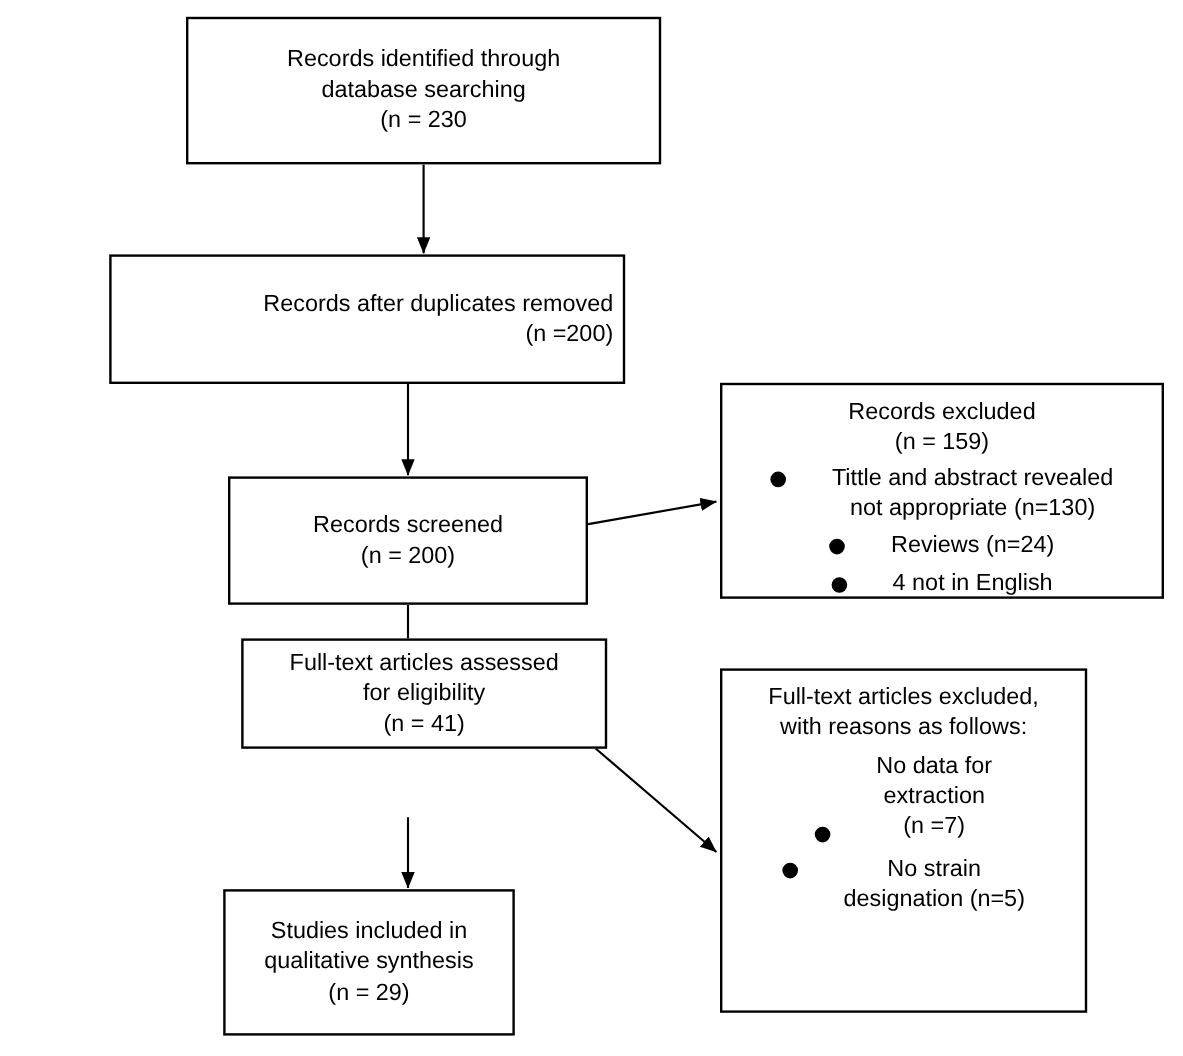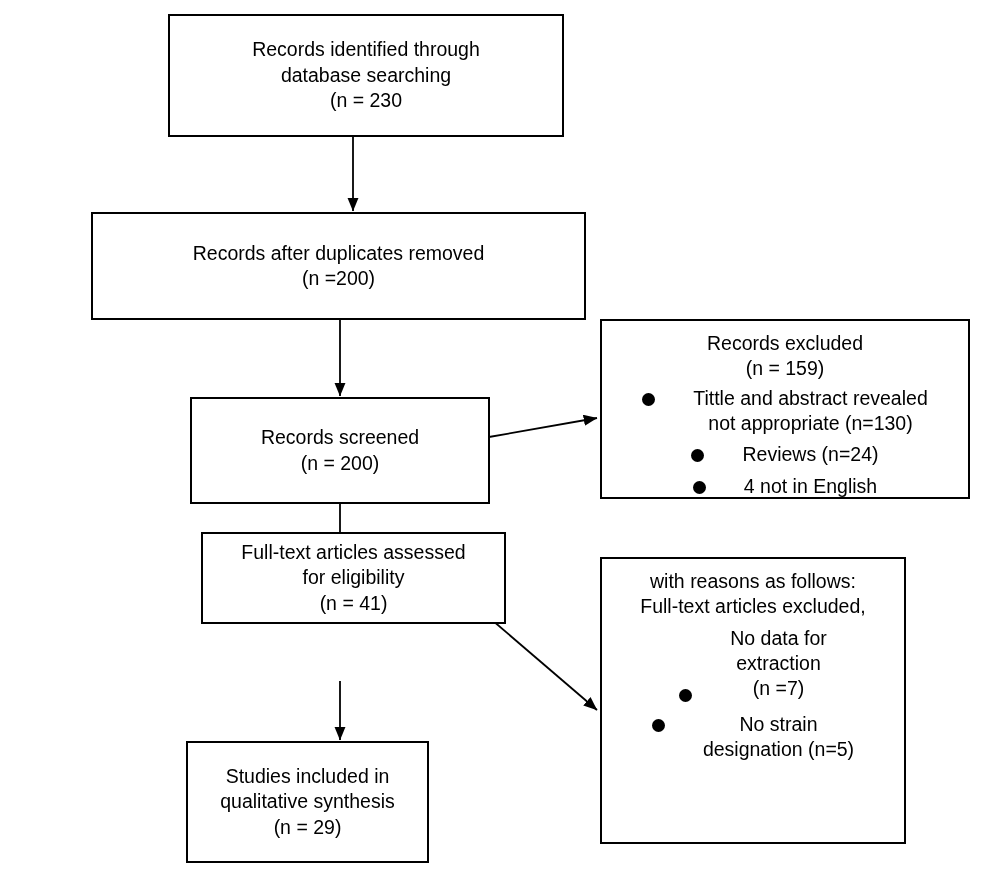--- a/index.html
+++ b/index.html
@@ -104,27 +104,27 @@
 
     <line x1="489" y1="437" x2="597" y2="418" stroke="#000000" stroke-width="1.8" marker-end="url(#arrow)"></line>
 
     <line x1="340" y1="504" x2="340" y2="558" stroke="#000000" stroke-width="1.8" marker-end="url(#arrow)"></line>
 
     <line x1="492" y1="620" x2="597" y2="710" stroke="#000000" stroke-width="1.8" marker-end="url(#arrow)"></line>
 
     <line x1="340" y1="681" x2="340" y2="740" stroke="#000000" stroke-width="1.8" marker-end="url(#arrow)"></line>
   </svg>
 
-  <div class="node" style="left:168px; top:14px; width:396px; height:123px;">
+  <div class="node" style="left:155px; top:14px; width:396px; height:123px;">
     <span class="line">Records identified through</span>
     <span class="line">database searching</span>
     <span class="line">(n = 230</span>
   </div>
 
-  <div class="node" style="left:91px; top:212px; width:495px; height:108px;">
+  <div class="node" style="left:91px; top:212px; width:430px; height:108px;align-items:flex-end;">
     <span class="line">Records after duplicates removed</span>
     <span class="line">(n =200)</span>
   </div>
 
   <div class="node" style="left:190px; top:397px; width:300px; height:107px;">
     <span class="line">Records screened</span>
     <span class="line">(n = 200)</span>
   </div>
 
   <div class="node" style="left:187px; top:532px; width:305px; height:92px;margin-left:14px;">
@@ -160,22 +160,22 @@
 
     <div class="bl-item" style="margin-top:6px;">
       <span class="dot"></span>
       <span class="txt">
         <span class="line">4 not in English</span>
       </span>
     </div>
   </div>
 
   <div class="bullet-list" style="left:600px; top:557px; width:306px; height:287px;">
+    <span class="headline">Full-text articles excluded,</span>
     <span class="headline">with reasons as follows:</span>
-    <span class="headline">Full-text articles excluded,</span>
 
     <div class="bl-item" style="margin-top:6px;align-items:flex-end;">
       <span class="dot"></span>
       <span class="txt">
         <span class="line">No data for</span>
         <span class="line">extraction</span>
         <span class="line">(n =7)</span>
       </span>
     </div>
 

